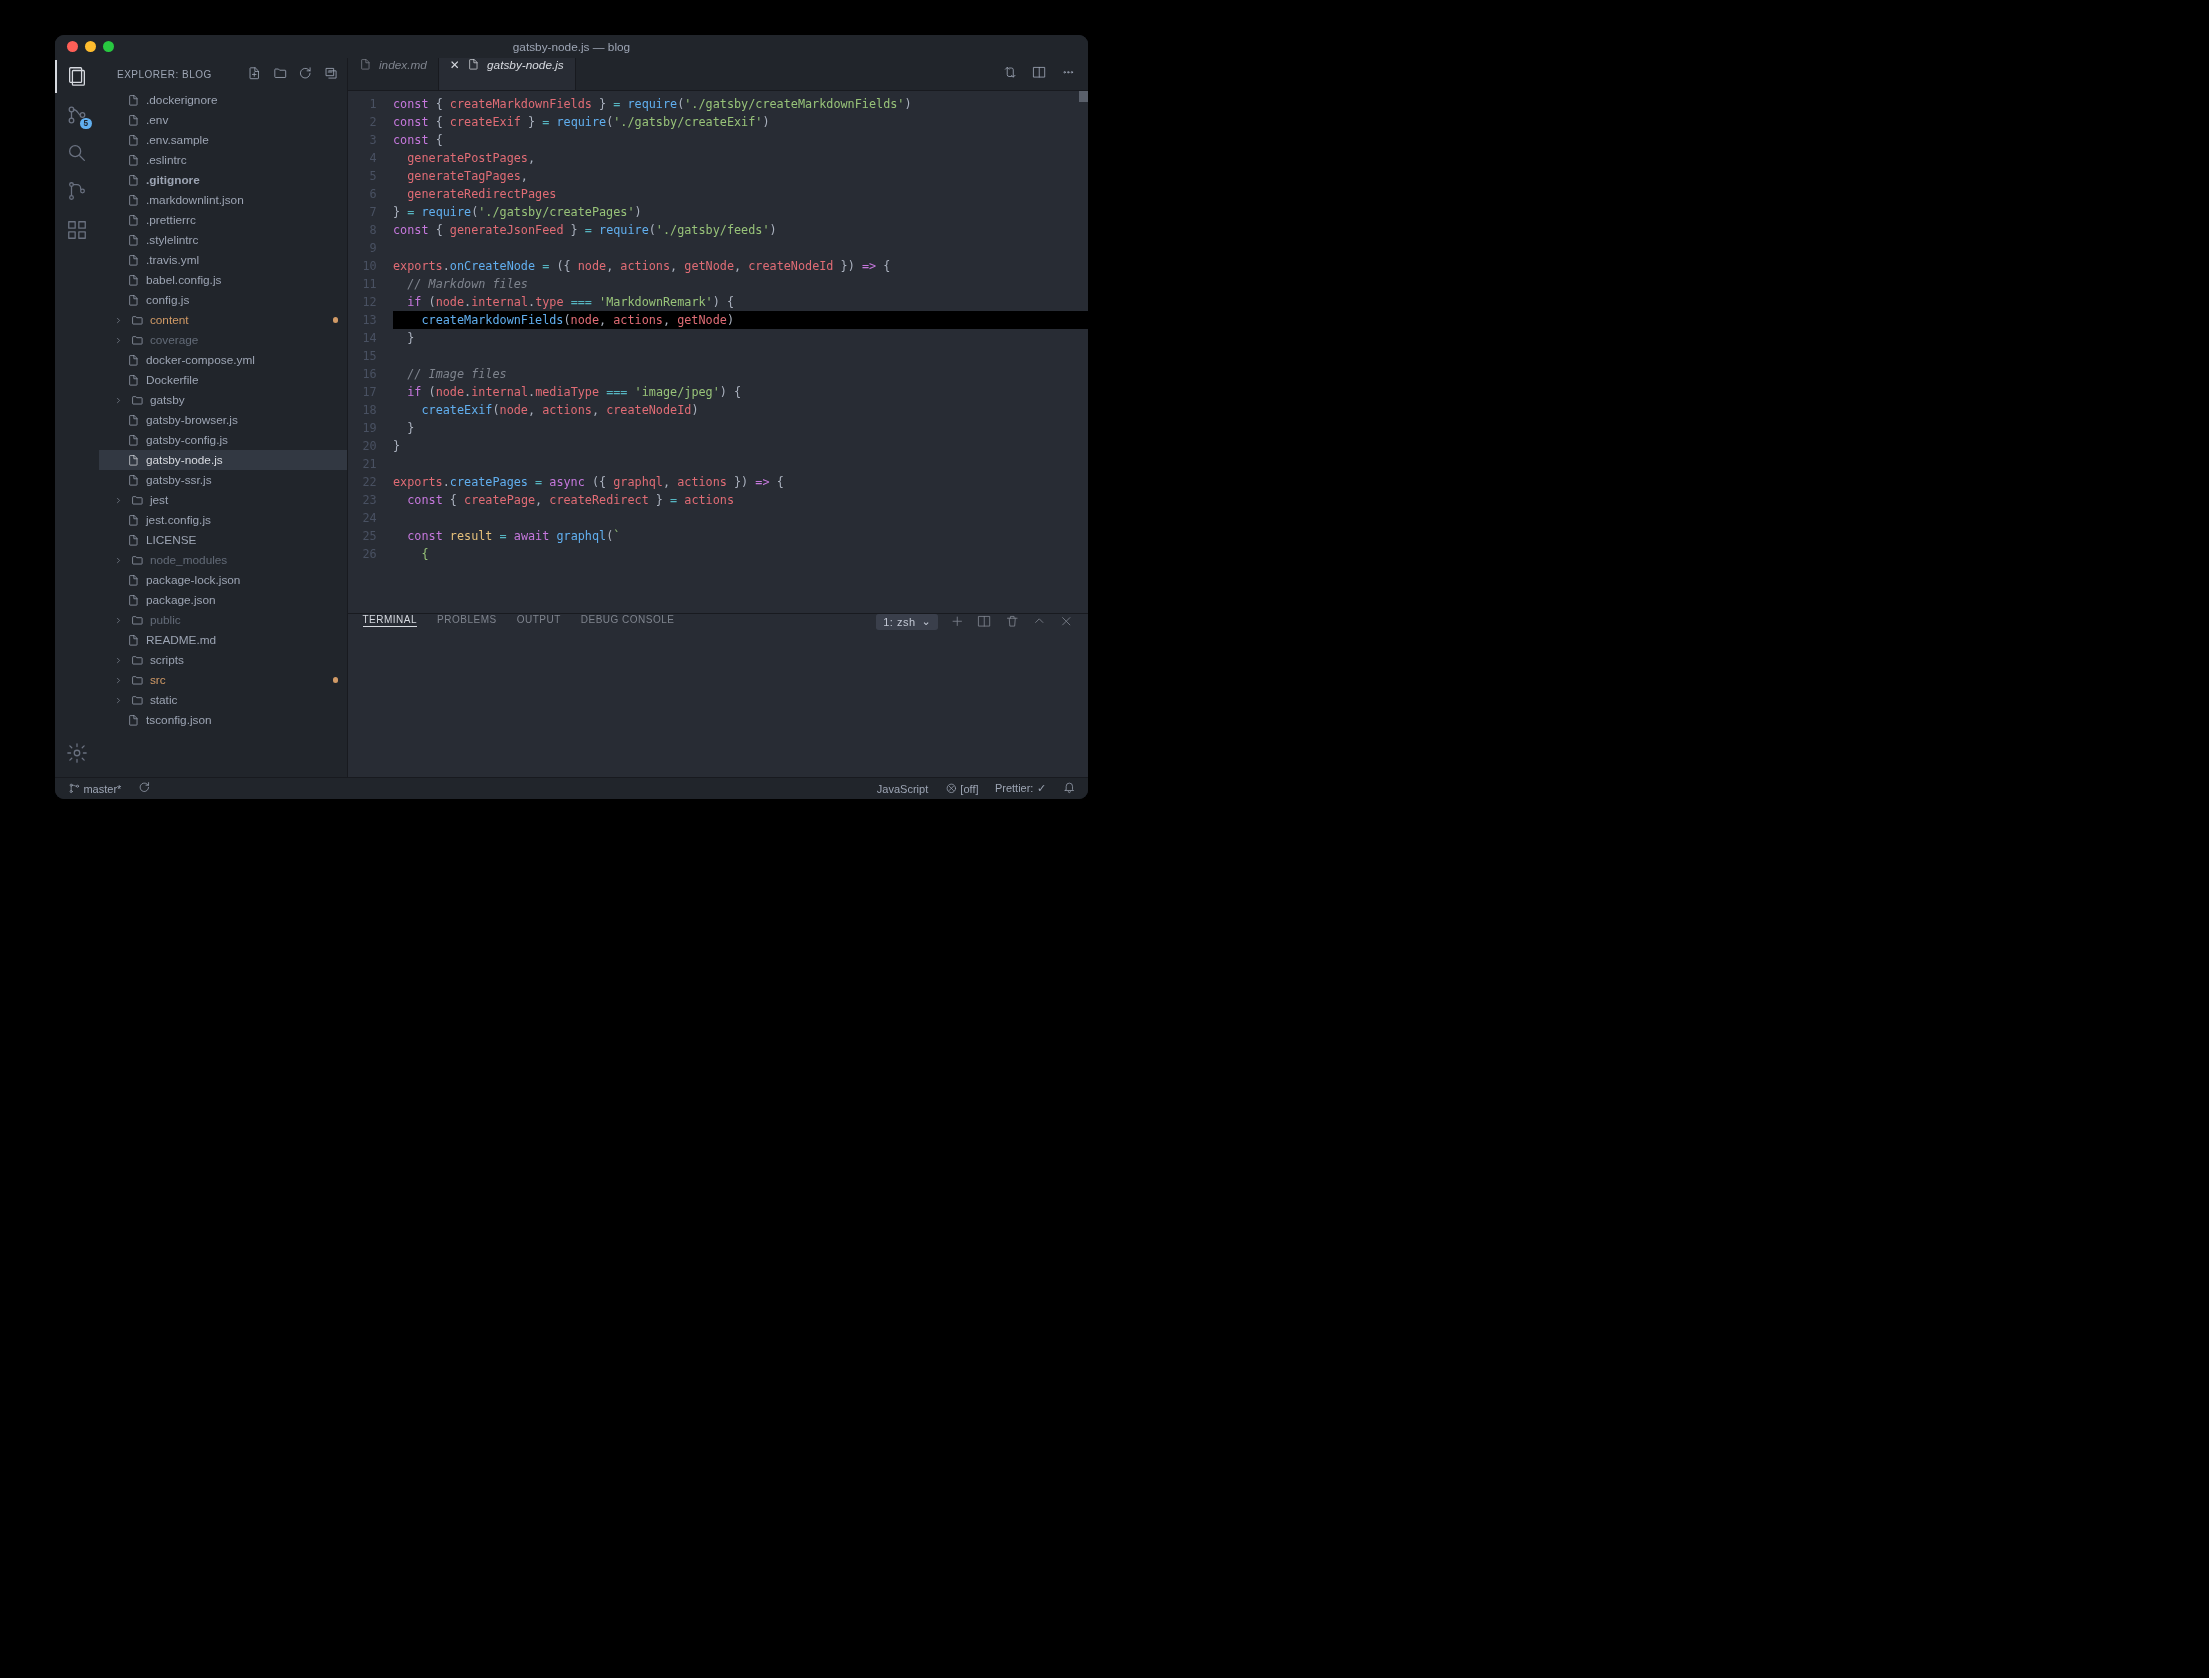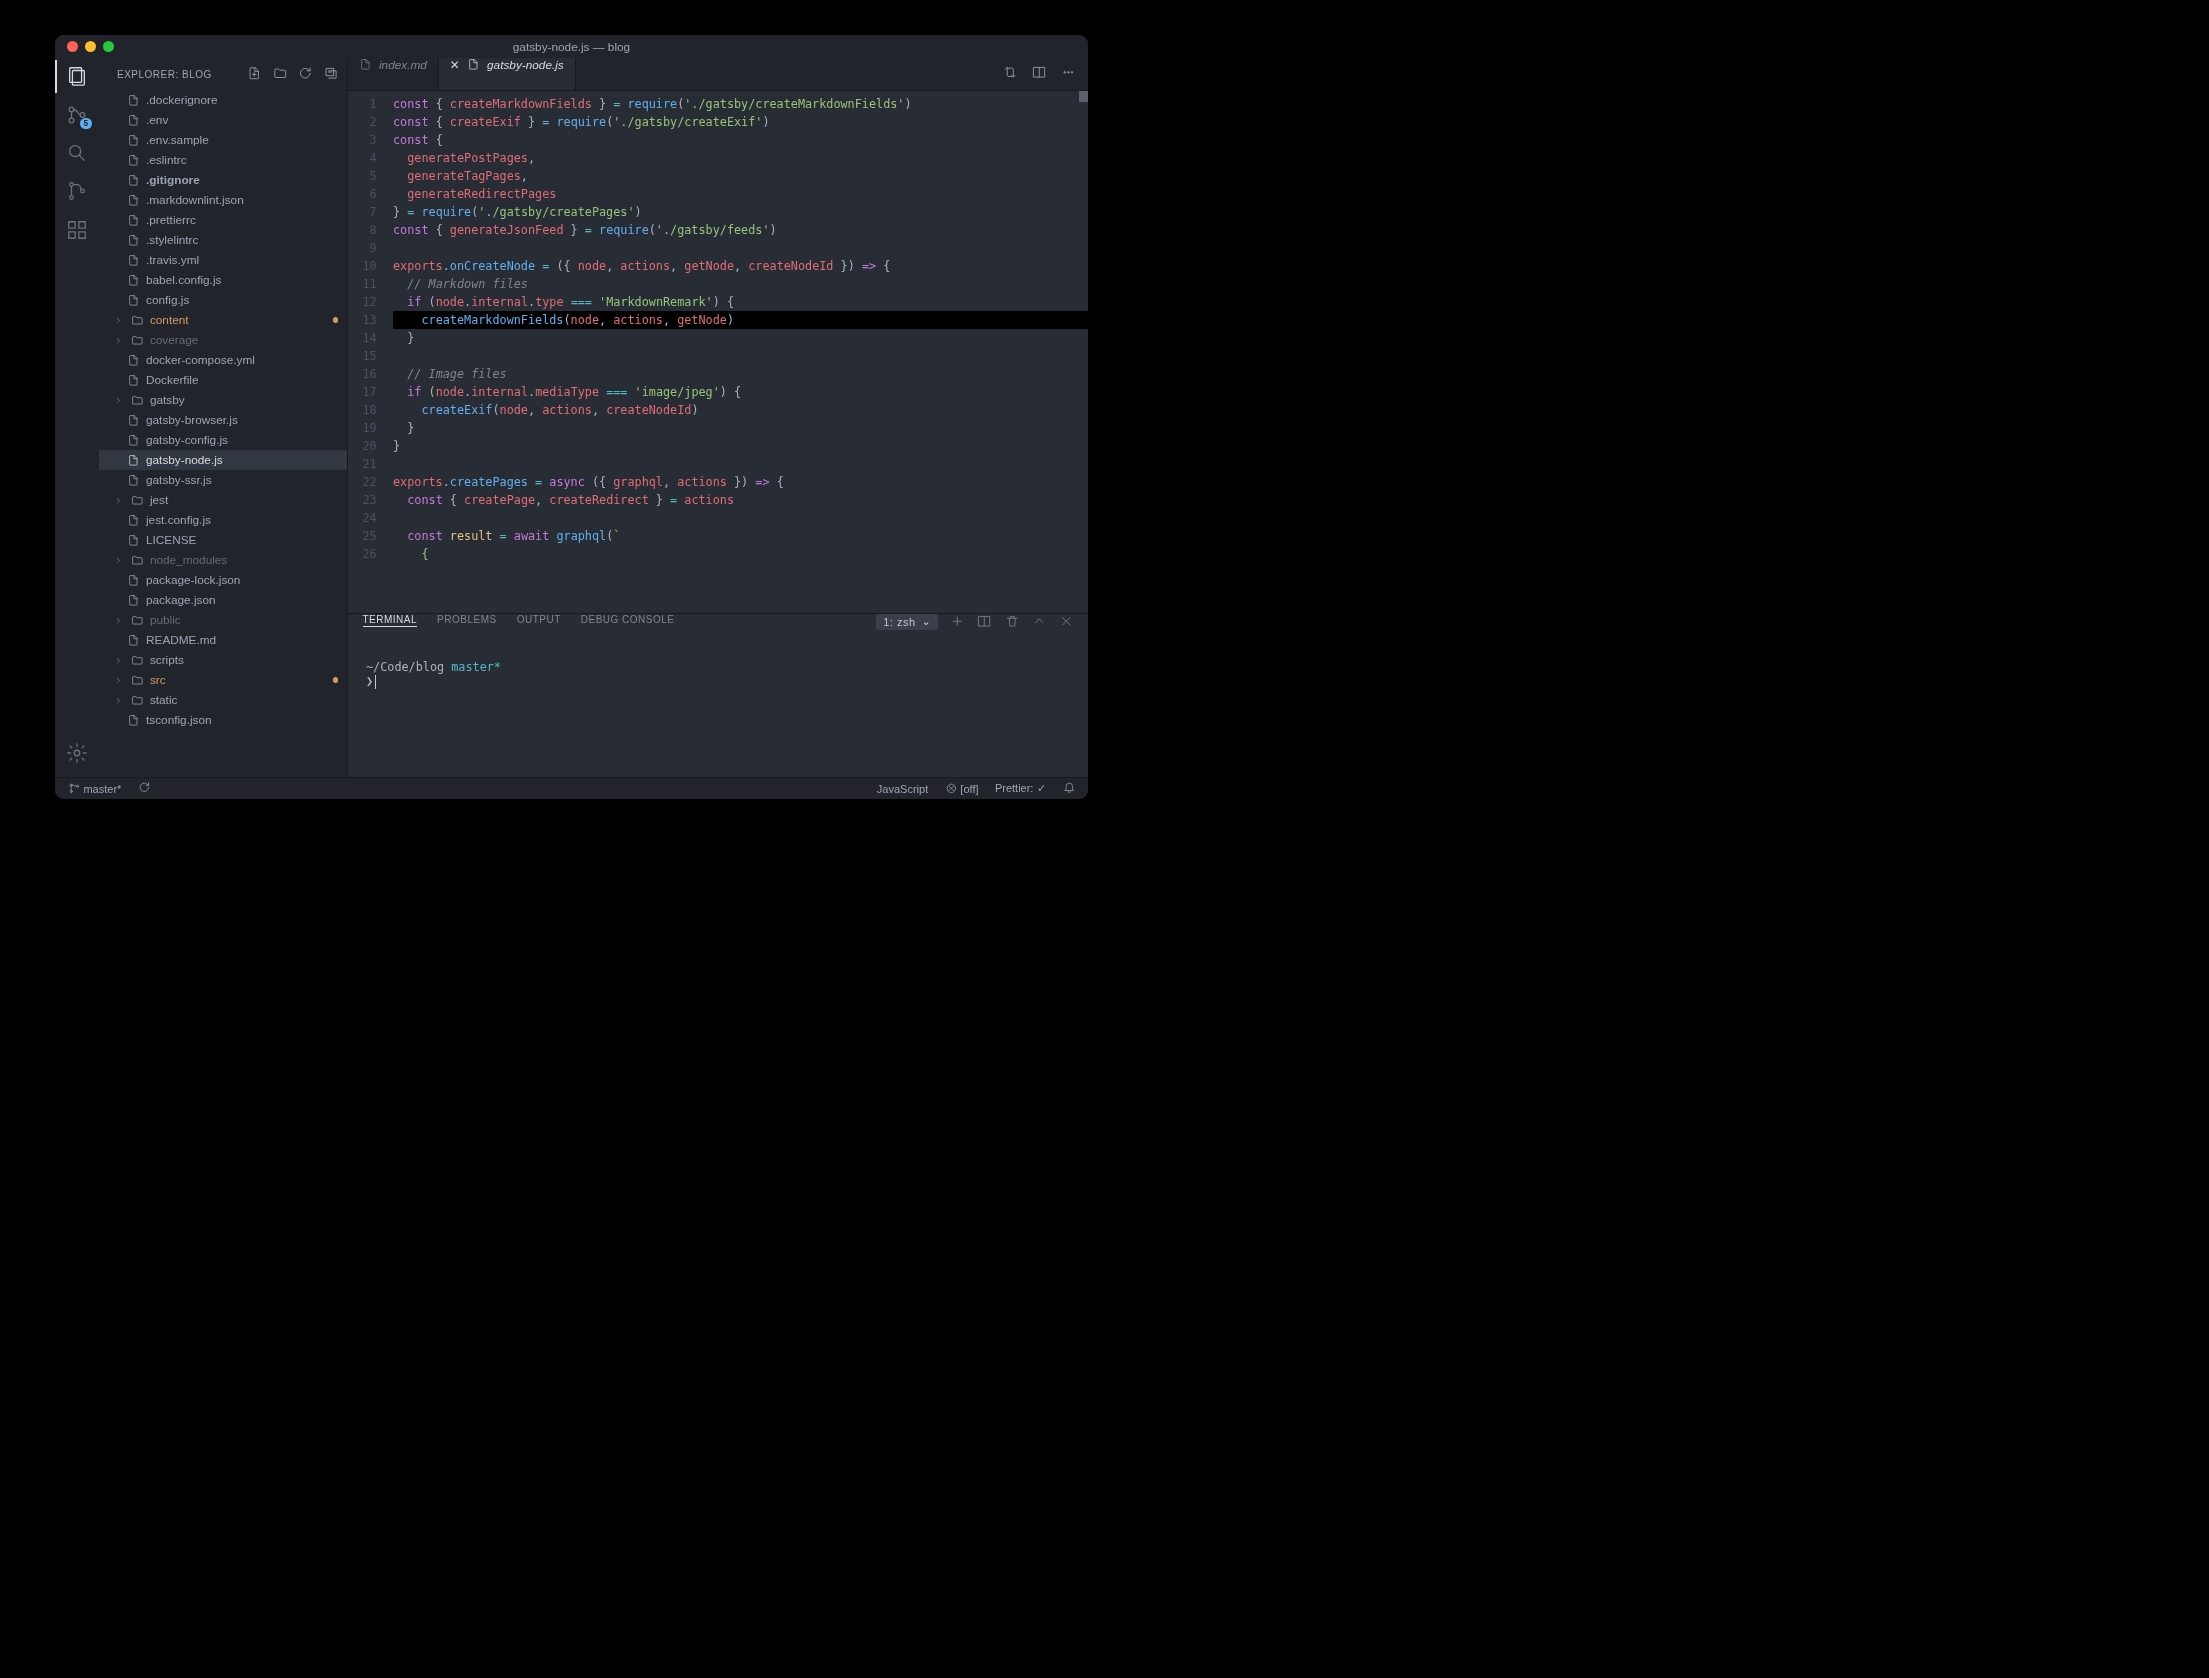--- a/index.html
+++ b/index.html
@@ -561,24 +561,20 @@
                   <path d="M4 7h16M9 7V4h6v3M7 7l1 13h8l1-13"></path>
                 </svg></span>
             <span><svg width="14.5" height="14.5" viewBox="0 0 24 24">
                   <path d="M6 14l6-6 6 6"></path>
                 </svg></span>
             <span><svg width="14.5" height="14.5" viewBox="0 0 24 24">
                   <path d="M6 6l12 12M18 6L6 18"></path>
                 </svg></span>
           </div>
         </div>
-        <div class="panel-body">
-          <div><span>~/Code/blog</span> <span class="prompt-branch">master*</span></div>
-          <div><span>❯</span><span class="caret"></span></div>
-        </div>
       </div>
     </div>
   </div>
 
   <div class="statusbar">
     <span><svg width="12.7" height="12.7" viewBox="0 0 24 24" style="vertical-align:-1.8px">
           <circle cx="6" cy="6" r="2"></circle>
           <circle cx="6" cy="18" r="2"></circle>
           <circle cx="18" cy="8" r="2"></circle>
           <path d="M6 8v8"></path>

